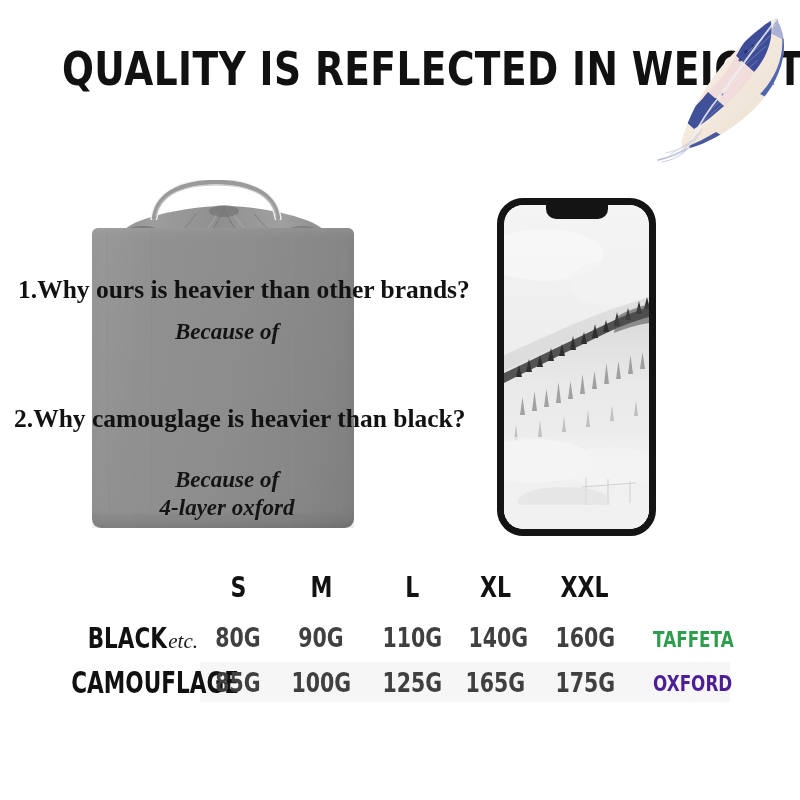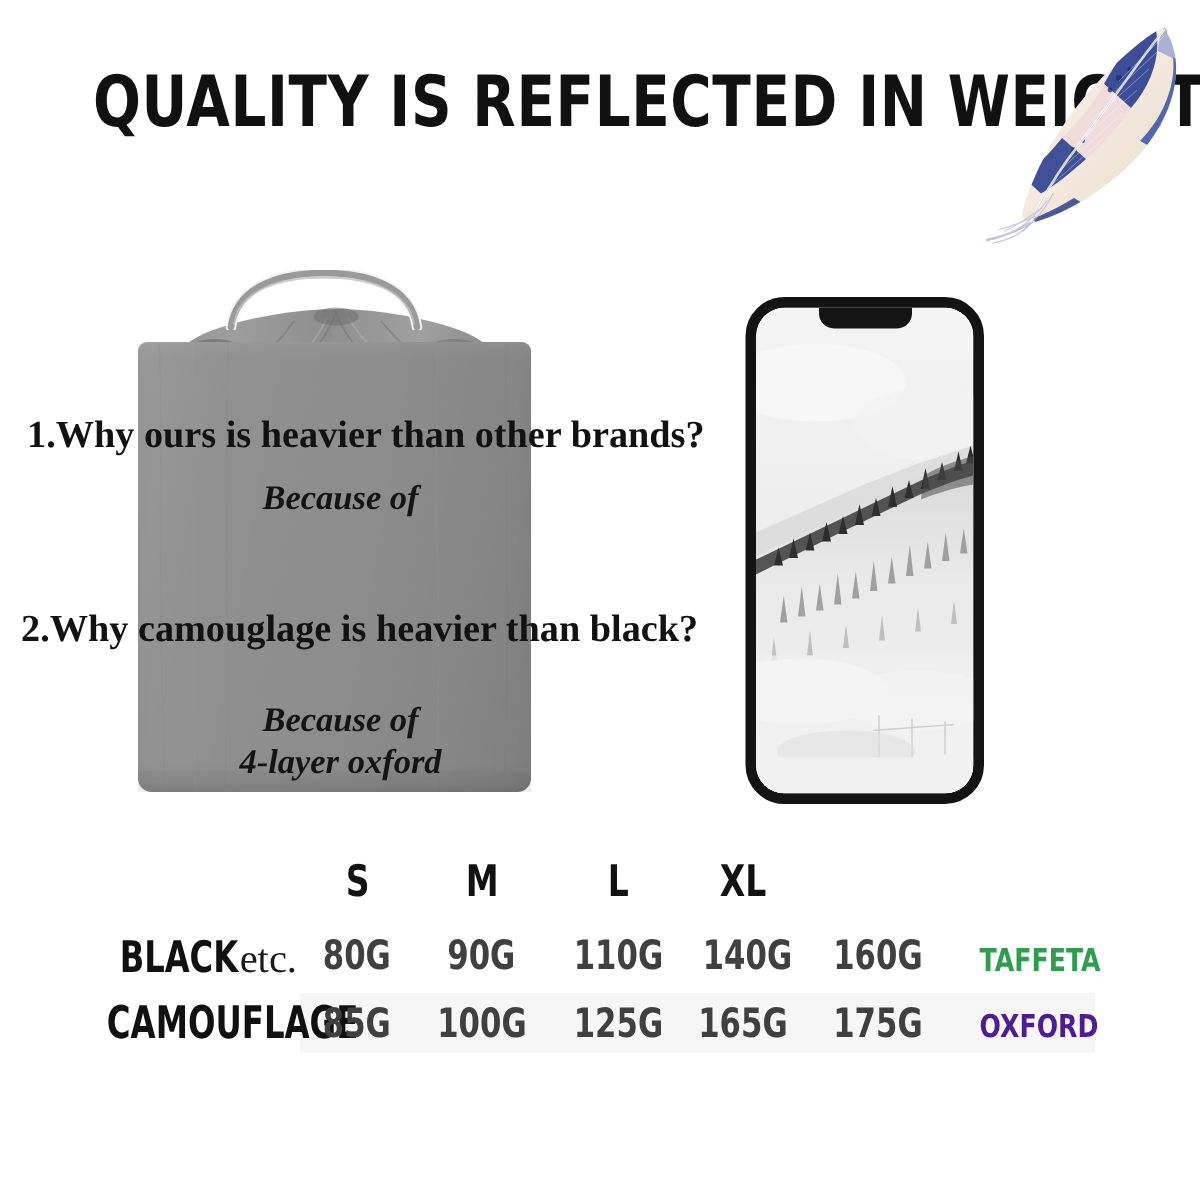--- a/index.html
+++ b/index.html
@@ -206,23 +206,24 @@
     font-size: 29px;
     line-height: 34px;
     color: #111111;
     display: inline-block;
     transform: scaleX(0.74);
     transform-origin: right center;
   }
   #label-black .small {
     font-family: "Liberation Serif", serif;
     font-weight: 400;
-    font-size: 27px;
+    font-size: 21px;
     color: #1a1a1a;
     margin-left: 1px;
+    font-style: italic;
   }
   #label-camo {
     position: absolute;
     left: 6px;
     top: 99px;
     width: 192px;
     text-align: right;
     white-space: nowrap;
   }
   #label-camo > span {
@@ -474,20 +475,21 @@
     <div>4-layer oxford</div>
   </div>
 
   <div id="table">
     <div id="row-band"></div>
 
     <div class="size-head" style="left:193px;"><span>S</span></div>
     <div class="size-head" style="left:276px;"><span>M</span></div>
     <div class="size-head" style="left:367px;"><span>L</span></div>
     <div class="size-head" style="left:450px;"><span>XL</span></div>
+    <div class="size-head" style="left:540px;"><span>XXL</span></div>
 
     <div id="label-black">
       <span class="big">BLACK</span><span class="small">etc.</span>
     </div>
 
     <div id="row1-cells">
       <div class="cell" style="left:188px;"><span>80G</span></div>
       <div class="cell" style="left:271px;"><span>90G</span></div>
       <div class="cell" style="left:362px;"><span>110G</span></div>
       <div class="cell" style="left:448px;"><span>140G</span></div>

